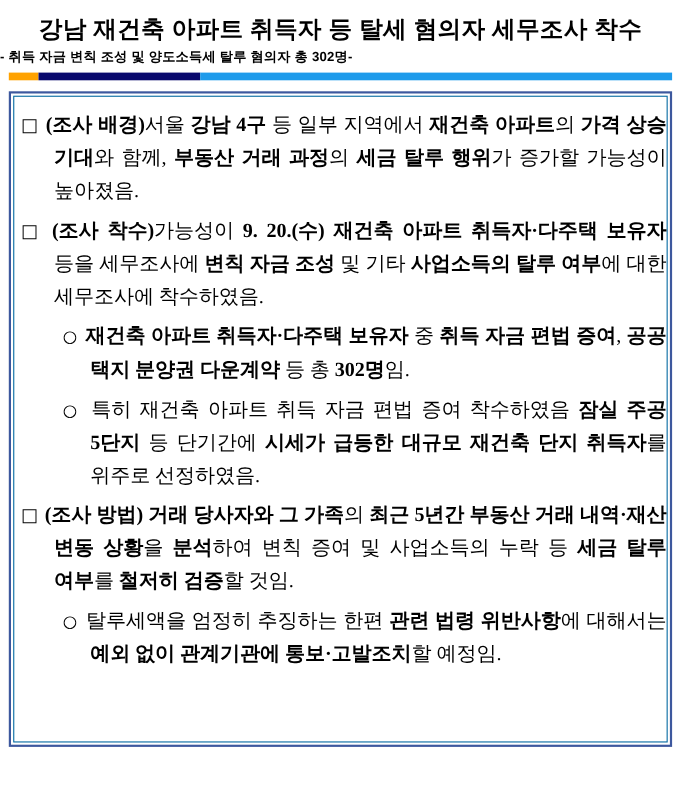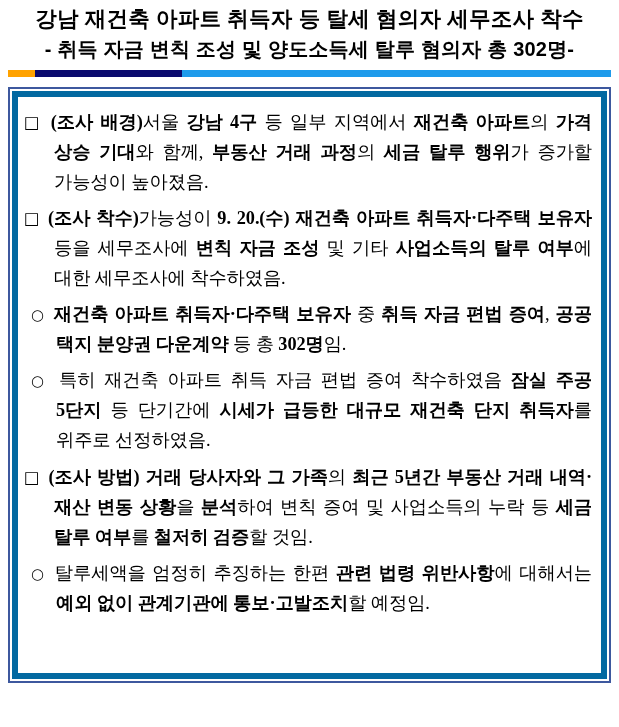--- a/index.html
+++ b/index.html
@@ -10,36 +10,36 @@
   body {
     width: 619px;
     height: 727px;
     overflow: hidden;
     font-family: "Liberation Serif", "DejaVu Serif", serif;
     color: #000000;
   }
 
   
   .header {
-    padding: 4px 0 0 0;
+    padding: 12px 0 0 0;
   }
   .doc-title {
     font-size: 21.5px;
     font-weight: bold;
     letter-spacing: 0.2px;
     text-align: center;
     line-height: 1.42;
     white-space: nowrap;
     font-family: "Liberation Sans", "DejaVu Sans", sans-serif;
   }
   .doc-subtitle {
-    font-size: 20px;
+    font-size: 12px;
     font-weight: bold;
     letter-spacing: 0.2px;
-    text-align: center;
+    text-align: left;
     line-height: 1.45;
     white-space: nowrap;
     font-family: "Liberation Sans", "DejaVu Sans", sans-serif;
   }
 
   
   .color-rule {
     display: flex;
     height: 7px;
     margin: 6px 8px 0 8px;
@@ -48,23 +48,23 @@
   .color-rule .seg-navy    { width: 147px; background: #0A0A6E; }
   .color-rule .seg-blue    { flex: 1 1 auto; background: #1E9BEB; }
 
   
   .box-outer {
     margin: 10px 8px 0 8px;
     border: 2px solid #3D589E;
     padding: 2px;
   }
   .box-inner {
-    border: 6px solid #0369a1;
+    border: 1px solid #0369a1;
     background: #ffffff;
-    padding: 10px 9px 10px 6px;
+    padding: 10px 0 10px 6px;
     height: 588px;
     box-sizing: border-box;
   }
 
   
   .para {
     font-size: 18.3px;
     line-height: 1.645;
     text-align: justify;
     text-justify: inter-character;
@@ -75,20 +75,21 @@
 
   
   .para.sq {
     padding-left: 30px;
     text-indent: -30px;
   }
   
   .para.ci {
     padding-left: 32px;
     text-indent: -25px;
+    margin-left: 31px;
   }
 
   .marker { font-family: "DejaVu Sans", sans-serif; font-size: 16.5px; }
   .marker.sqm { letter-spacing: 1px; }
   .marker.cim { font-size: 15px; letter-spacing: 2px; }
 
   .b  { font-weight: bold; }
   .rg { font-weight: normal; }
 </style>
 </head>

